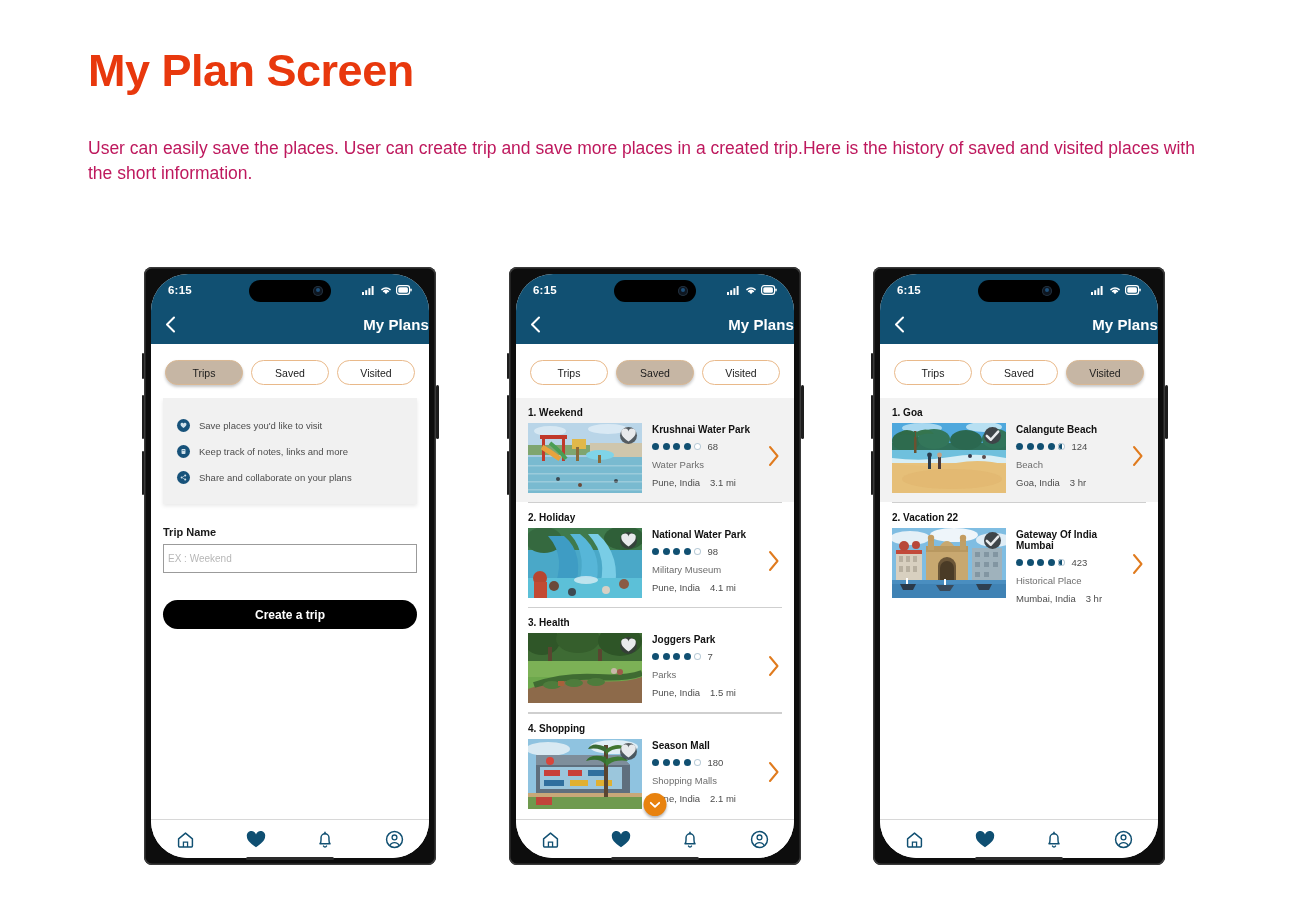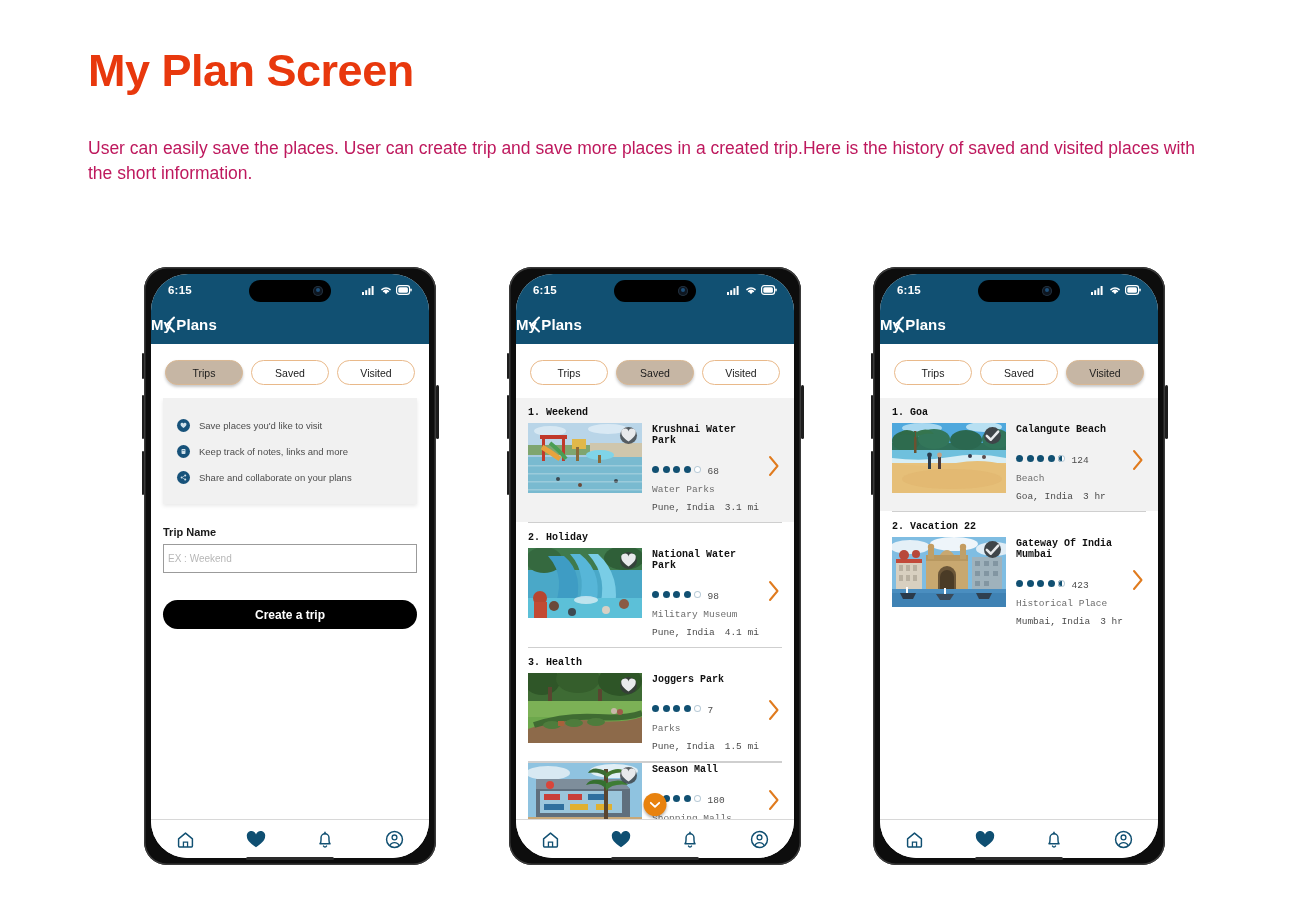--- a/index.html
+++ b/index.html
@@ -25,21 +25,21 @@
   .slide-desc {
     position: absolute; left: 88px; top: 136px; width: 1120px;
     font-size: 17.5px; color: #be185d; line-height: 1.45;
   }
 
   
   .phone {
     position: absolute; top: 267px;
     width: 292px; height: 598px;
     background: #0d0d0d;
-    border-radius: 23px;
+    border-radius: 8px;
     padding: 7px;
     box-shadow: 0 0 0 1.5px #3a3a3a inset;
   }
   .phone::after { 
     content: ""; position: absolute;
     left: 50%; transform: translateX(-50%);
     bottom: 5px; width: 88px; height: 3px;
     background: #2a2a2a; border-radius: 2px;
   }
   .btn-side {
@@ -90,21 +90,21 @@
     margin-left: auto; display: flex; align-items: center; gap: 4px;
   }
   .st-right svg { display: block; }
 
   .navbar {
     height: 39px; display: flex; align-items: center;
     position: relative; padding: 0 14px;
   }
   .nav-back { cursor: pointer; line-height: 0; }
   .nav-title {
-    position: absolute; left: 0; right: 0; text-align: left;
+    position: absolute; left: 0; right: 0; text-align: right;
     color: #ffffff; font-size: 15px; font-weight: bold;
     letter-spacing: .1px; pointer-events: none;
   }
 
   
   .tabs {
     display: flex; justify-content: space-between;
     padding: 16px 14px 13px 14px; background: #ffffff; flex: 0 0 auto;
   }
   .tab {
@@ -149,42 +149,42 @@
   }
   .cta {
     margin: 27px 12px 0 12px; height: 29px;
     background: #000000; border-radius: 15px;
     display: flex; align-items: center; justify-content: center;
     color: #ffffff; font-size: 12px; font-weight: bold; cursor: pointer;
   }
 
   
   .list { position: relative; height: 100%; background: #ffffff; }
-  .group { padding: 0 0 0 0; font-family: Liberation Mono, monospace; }
+  .group { padding: 0 0 0 0; }
   .group.shaded { background: #f2f2f2; }
   .group-title {
     font-size: 10px; font-weight: bold; color: #101010;
     padding: 9px 12px 5px 12px;
   }
   .entry { display: flex; align-items: flex-start; padding: 0 10px 9px 12px; }
   .thumb {
     position: relative; width: 114px; height: 70px;
     flex: 0 0 auto; overflow: hidden; background: #ccd6dd;
   }
   .thumb svg { position: absolute; inset: 0; width: 100%; height: 100%; }
   .badge {
     position: absolute; right: 5px; top: 4px;
     width: 17px; height: 17px; border-radius: 50%;
     background: rgba(55,58,60,.78);
     display: flex; align-items: center; justify-content: center;
   }
   .badge.done { background: #3f4549; }
   .meta { flex: 1 1 auto; padding-left: 10px; padding-top: 1px; }
   .meta-name { font-size: 10px; font-weight: bold; color: #111111; }
-  .rating { display: flex; align-items: flex-start; gap: 3.5px; margin-top: 20px; }
+  .rating { display: flex; align-items: center; gap: 3.5px; margin-top: 6px; }
   .dot {
     width: 7px; height: 7px; border-radius: 50%;
     background: #115072;
   }
   .dot.empty { background: #ffffff; box-shadow: 0 0 0 1px #b9cbd7 inset; }
   .dot.half {
     background: linear-gradient(to right, #115072 50%, #ffffff 50%);
     box-shadow: 0 0 0 1px #b9cbd7 inset;
   }
   .rating-count { font-size: 9.5px; color: #4c4c4c; margin-left: 3px; }
@@ -550,20 +550,21 @@
               <span class="chev">
                 <svg width="13" height="22" viewBox="0 0 13 22">
                     <path d="M3 2 L10.5 11 L3 20" stroke="#e07b1e" stroke-width="2" fill="none" stroke-linecap="round" stroke-linejoin="round"></path>
                   </svg>
               </span>
             </div>
           </div>
           <div class="sep"></div>
 
           <div class="group">
+            <div class="group-title">4. Shopping</div>
             <div class="entry">
               <div class="thumb">
                 <svg viewBox="0 0 114 70" preserveAspectRatio="none">
                   <rect width="114" height="70" fill="#8fc3e0"></rect>
                   <ellipse cx="20" cy="10" rx="22" ry="7" fill="#d8e9f2"></ellipse>
                     <ellipse cx="86" cy="8" rx="24" ry="7" fill="#e0eef5"></ellipse>
                   <path d="M8 16 h84 l10 10 v28 H8z" fill="#5f6f7d"></path>
                   <path d="M8 16 h84 l10 10 H8z" fill="#7e8e9b"></path>
                   <rect x="12" y="28" width="82" height="22" fill="#9bc6dc"></rect>
                   <g fill="#c8403a">

